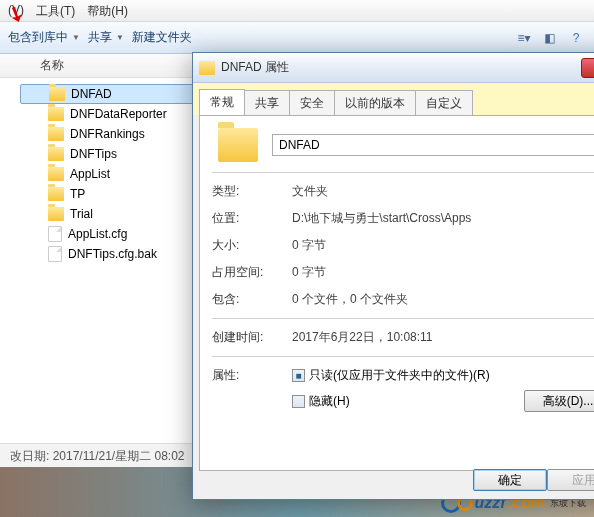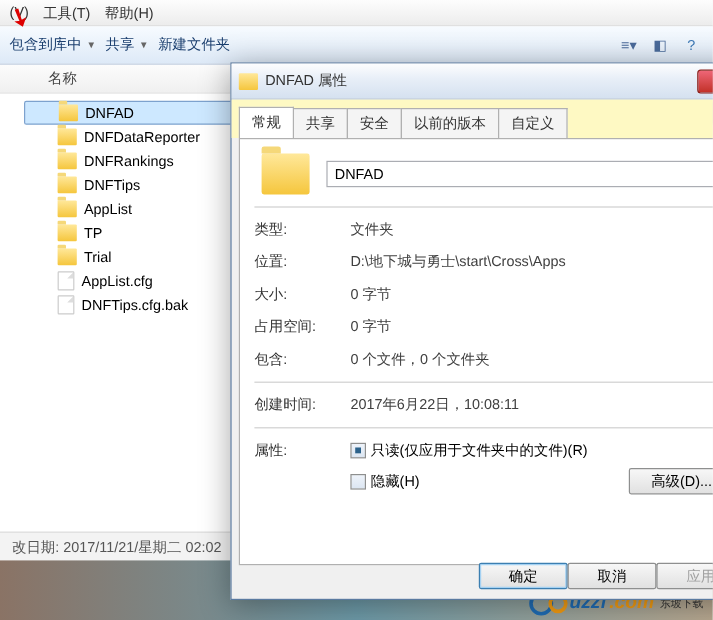--- a/index.html
+++ b/index.html
@@ -131,21 +131,21 @@
       </div>
       <div class="folder-row">
         <div class="file-icon"></div>
         <span>AppList.cfg</span>
       </div>
       <div class="folder-row">
         <div class="file-icon"></div>
         <span>DNFTips.cfg.bak</span>
       </div>
     </div>
-  <div class="statusbar">改日期: 2017/11/21/星期二 02:02</div>
+  <div class="statusbar">改日期: 2017/11/21/星期二 08:02</div>
   <div class="bottom-photo"></div>
   <div class="watermark">
     <div class="dot"></div>
     <div class="dot2"></div>
     <span class="txt">uzzf</span>
     <span class="txt" style="color:#f39c12">.com</span>
     <span class="sub">东坡下载</span>
   </div>
 </div>
 
@@ -206,16 +206,15 @@
             <span class="box"></span>
             <span>隐藏(H)</span>
           </div>
           <div class="adv-btn">高级(D)...</div>
         </div>
       </div>
     </div>
   </div>
   <div class="dlg-buttons">
     <div class="dlg-btn primary">确定</div>
-    <div class="dlg-btn">取消</div>
     <div class="dlg-btn dis">应用</div>
   </div>
 </div>
 
 </body></html>

